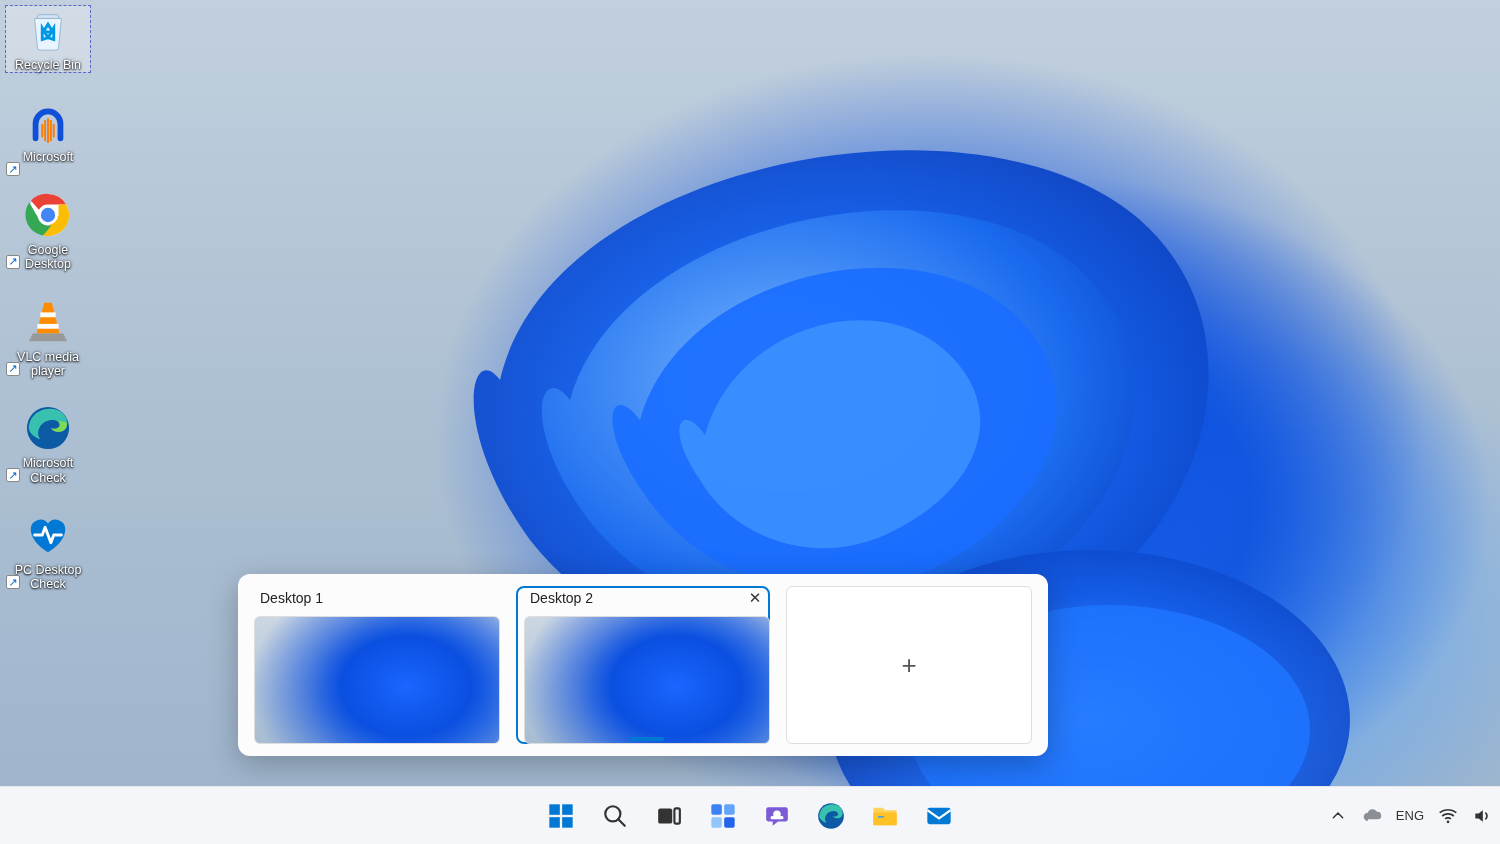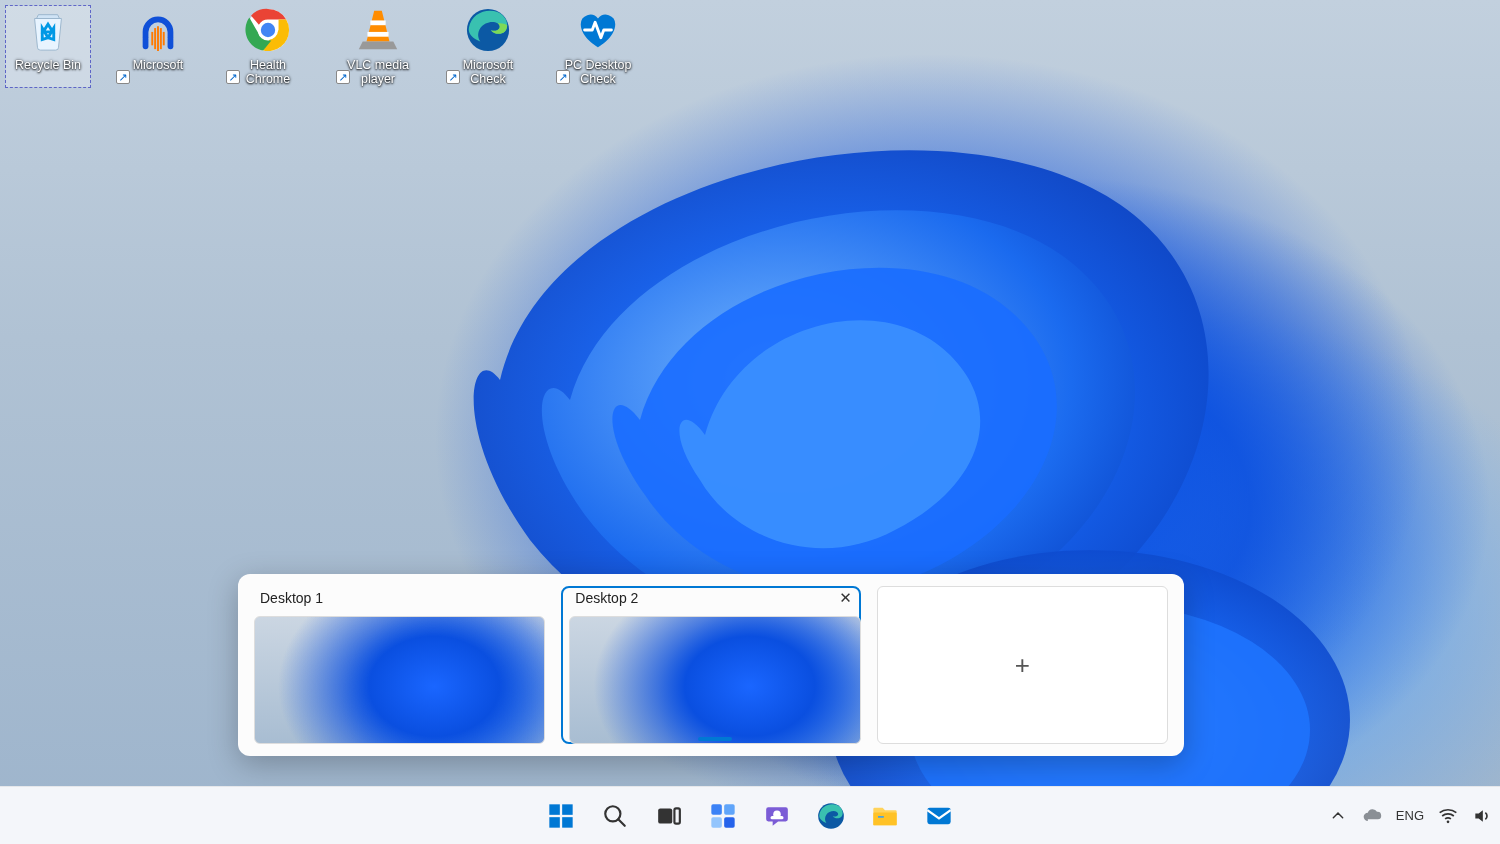--- a/index.html
+++ b/index.html
@@ -11,31 +11,31 @@
       radial-gradient(ellipse 900px 700px at 62% 52%, #1a66ff 0%, #0a4fe0 18%, rgba(10,60,200,0) 55%),
       radial-gradient(ellipse 800px 600px at 70% 60%, #3a8aff 0%, #1a5de0 25%, rgba(0,0,0,0) 55%),
       radial-gradient(ellipse 700px 500px at 78% 72%, #4da0ff 0%, rgba(0,0,0,0) 60%),
       linear-gradient(180deg,#c2d0de 0%, #b0c2d4 40%, #9db4cc 100%);
   }
   .bloom {
     position:absolute; left:300px; top:40px; width:1200px; height:760px;
     pointer-events:none;
   }
   
-  .desktop-icons { position:absolute; top:6px; left:6px; display:flex; flex-direction:row; gap:26px; }
+  .desktop-icons { position:absolute; top:6px; left:6px; display:flex; flex-direction:column; gap:26px; }
   .dicon { width:84px; display:flex; flex-direction:column; align-items:center; gap:4px; cursor:pointer; text-align:center;}
   .dicon.selected { background: rgba(255,255,255,0.25); outline:1px dashed rgba(0,0,180,0.5);}
   .dicon-img { width:48px; height:48px; display:flex; align-items:center; justify-content:center; }
   .dicon-label { color:#fff; font-size:12.5px; text-shadow: 0 1px 2px rgba(0,0,0,0.9), 0 0 3px rgba(0,0,0,0.8); line-height:1.15; padding:0 2px;}
   .shortcut-arrow { position:absolute; width:14px; height:14px; background:#fff; border:1px solid #888; border-radius:2px; transform:translate(-18px,16px); display:flex; align-items:center; justify-content:center; font-size:11px; color:#0066cc;}
   .dicon-wrap{ position:relative; }
 
   
   .taskview {
-    position:absolute; left:238px; bottom:88px; width:946px; height:182px;
+    position:absolute; left:238px; bottom:88px; width:810px; height:182px;
     background:#fcfcfc; border-radius:12px; box-shadow:0 8px 30px rgba(0,0,0,0.25);
     display:flex; gap:16px; padding:12px 16px; align-items:stretch;
   }
   .vd { flex:1; display:flex; flex-direction:column; gap:6px; border-radius:8px; }
   .vd.active { outline:2px solid #0078d4; outline-offset:-2px; border-radius:8px;padding-left:8px;}
   .vd-header { display:flex; justify-content:space-between; align-items:center; padding:0 6px; height:24px;}
   .vd-title { font-size:14px; color:#222;}
   .vd-close { width:18px; height:18px; display:flex; align-items:center; justify-content:center; font-size:15px; color:#333; cursor:pointer; border-radius:3px;}
   .vd-thumb { flex:1; border-radius:6px; overflow:hidden; border:1px solid #ddd; position:relative;}
   .vd-thumb.bloom-bg {
@@ -135,21 +135,21 @@
               <circle cx="24" cy="24" r="22" fill="#fff"></circle>
               <path d="M24 2a22 22 0 0 1 19 11H24a11 11 0 0 0-9.5 5.4L6.3 9A22 22 0 0 1 24 2z" fill="#ea4335"></path>
               <path d="M46 24a22 22 0 0 1-27 21.4l9-15.6A11 11 0 0 0 35 24l0-11h8a22 22 0 0 1 3 11z" fill="#fbbc05"></path>
               <path d="M19 45.4A22 22 0 0 1 4.5 11l9 15.6A11 11 0 0 0 24 35l3.5 0-8.5 10.4z" fill="#34a853"></path>
               <circle cx="24" cy="24" r="9" fill="#4285f4"></circle>
               <circle cx="24" cy="24" r="9" fill="none" stroke="#fff" stroke-width="3"></circle>
             </svg>
         </div>
         <div class="shortcut-arrow">↗</div>
       </div>
-      <div class="dicon-label">Health Chrome</div>
+      <div class="dicon-label">Google Desktop</div>
     </div>
 
     <div class="dicon">
       <div class="dicon-wrap">
         <div class="dicon-img">
           <svg width="46" height="46" viewBox="0 0 48 48">
               <path d="M20 4h8l8 32H12L20 4z" fill="#ff8c00"></path>
               <rect x="16" y="14" width="16" height="5" fill="#fff"></rect>
               <rect x="13" y="26" width="22" height="5" fill="#fff"></rect>
               <path d="M8 36h32l4 8H4l4-8z" fill="#999"></path>

